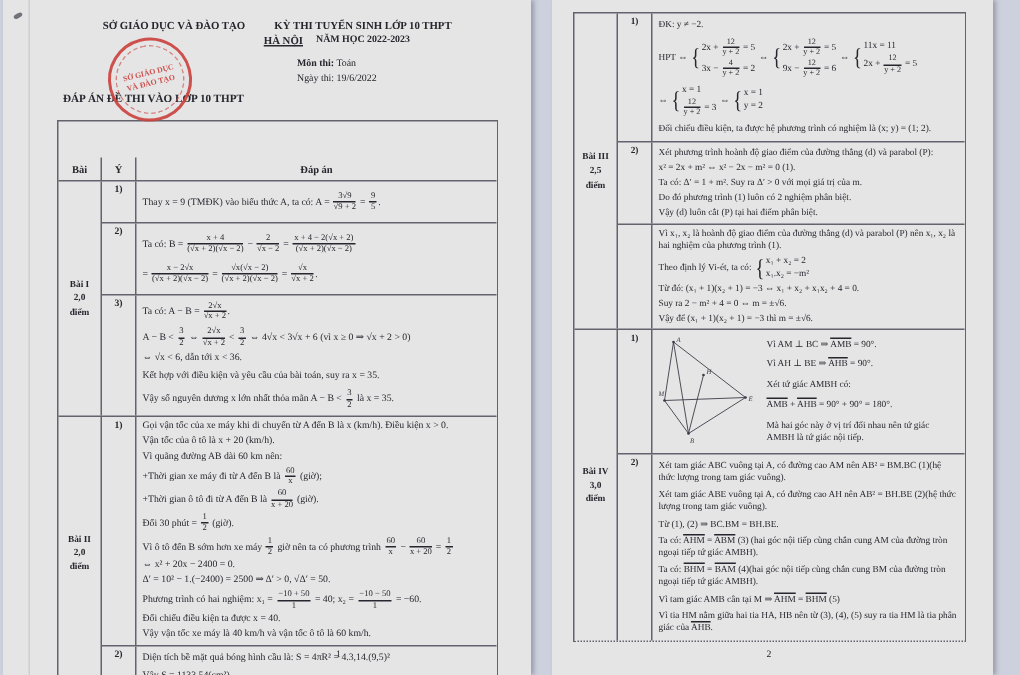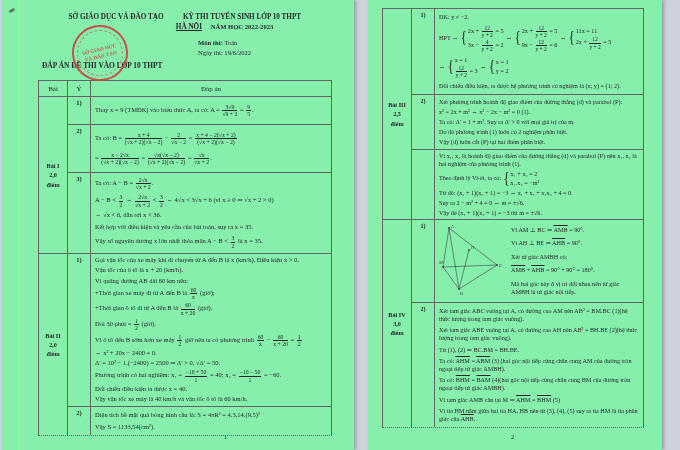--- a/index.html
+++ b/index.html
@@ -1,18 +1,18 @@
 <!DOCTYPE html>
 <html><head>
 <meta charset="utf-8">
 <style>
   html,body{margin:0;padding:0;}
   .stage{position:relative;width:680px;height:450px;background:#ccd1dd;overflow:hidden;
          font-family:"Liberation Serif","DejaVu Serif",serif;color:#26262e;}
-  .page{position:absolute;top:0;height:450px;background:#86efac;box-shadow:2px 0 3px rgba(60,60,80,.35);}
+  .page{position:absolute;top:0;height:450px;background:#e5e5e5;box-shadow:2px 0 3px rgba(60,60,80,.35);}
   .page1{left:2px;width:352px;}
   .page2{left:368px;width:294px;}
   .edge{position:absolute;left:17px;top:0;bottom:0;border-left:1px solid #cfcfd6;}
   .mark{position:absolute;left:7px;top:9px;width:6px;height:3px;background:#55555e;border-radius:40%;
         transform:rotate(-28deg);opacity:.8;}
   
   .hdr-left{position:absolute;left:28px;top:12px;width:172px;text-align:center;font-weight:bold;font-size:7.2px;line-height:1.45;}
   .hdr-left .u{text-decoration:underline;text-align:right;}
   .hdr-right{position:absolute;left:160px;top:12px;width:160px;text-align:center;font-weight:bold;font-size:7.2px;line-height:1.45;}
   .hdr-right .yr{font-size:6.6px;}
@@ -20,21 +20,21 @@
   .mt b{font-weight:bold;}
   .doc-title{position:absolute;left:40px;top:61px;width:252px;font-weight:bold;font-size:7.4px;}
   .stamp{position:absolute;left:70px;top:25px;width:52px;height:52px;border:2px solid #cd4440;border-radius:50%;
          transform:rotate(-14deg);display:flex;align-items:center;justify-content:center;color:#cd4440;opacity:.92;z-index:3;}
   .stamp::before{content:"";position:absolute;inset:3px;border:1px dashed #cd4440;border-radius:50%;opacity:.65;}
   .stamp-inner{font-weight:bold;font-size:5.2px;text-align:center;line-height:1.3;}
   
   .tbl{position:absolute;border:1px solid #63636e;border-bottom:1px dotted #63636e;background:transparent;}
   .p1tbl{left:36px;top:80px;width:292px;font-size:6.5px;}
   .p2tbl{left:14px;top:8px;width:260px;font-size:6.2px;}
-  .thead{display:flex;border-bottom:1px solid #63636e;font-weight:normal;font-size:7px;height:15px;text-align:center;}
+  .thead{display:flex;border-bottom:1px solid #63636e;font-weight:bold;font-size:7px;height:15px;text-align:center;margin-top:24px;}
   .thead>div{display:flex;align-items:center;justify-content:center;}
   .thead .c1{width:28px;border-right:1px solid #63636e;}
   .thead .c2{width:22px;border-right:1px solid #63636e;}
   .thead .c3{flex:1;}
   .sec{display:flex;}
   .sec:not(:last-child){border-bottom:1px solid #63636e;}
   .bai-cell{width:28px;border-right:1px solid #63636e;display:flex;flex-direction:column;justify-content:center;
             align-items:center;text-align:center;font-weight:bold;font-size:6.2px;line-height:1.5;}
   .rows{flex:1;display:flex;flex-direction:column;}
   .row{display:flex;}

